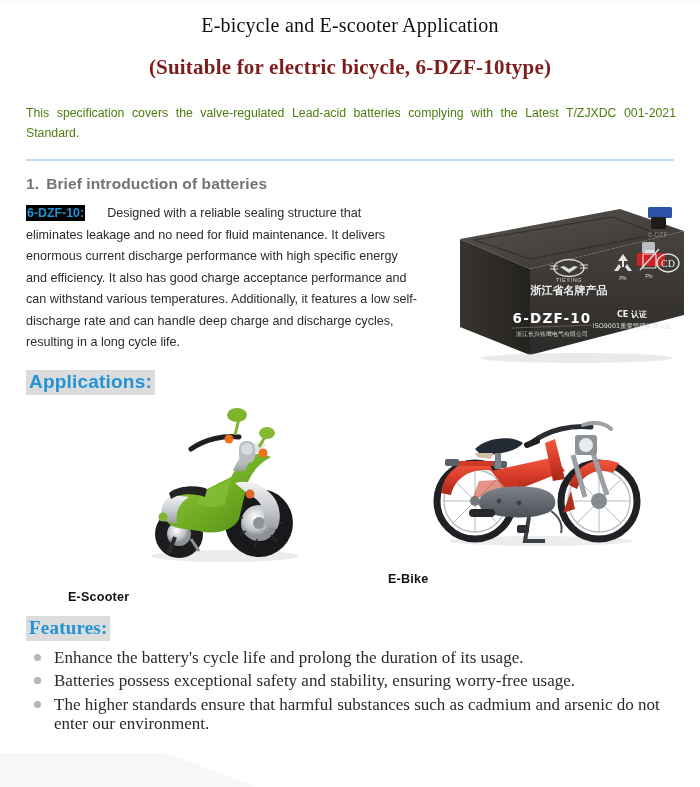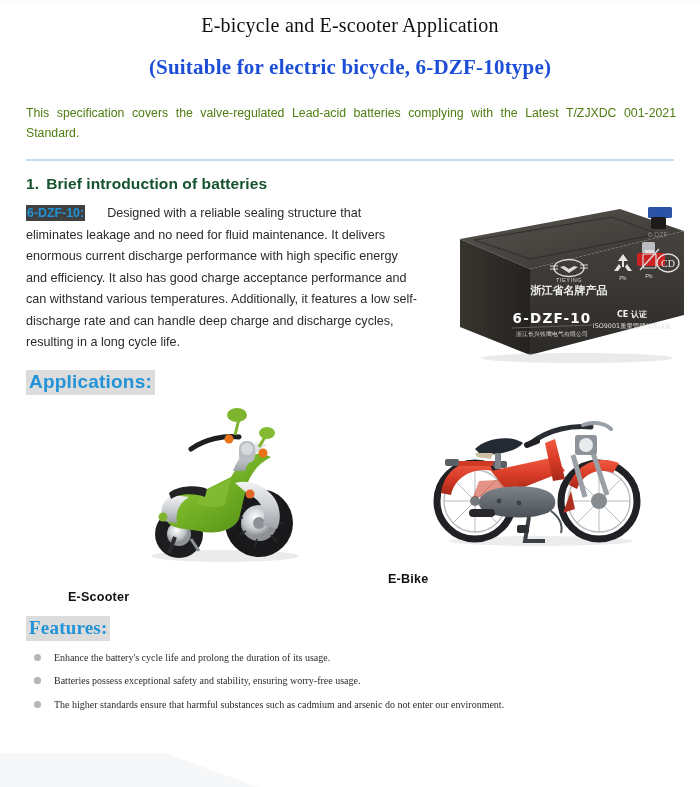--- a/index.html
+++ b/index.html
@@ -45,21 +45,21 @@
     color: #111111;
     text-align: center;
     margin: 0;
     padding-top: 14px;
     letter-spacing: .2px;
   }
   .title-2 {
     font-family: "Liberation Serif", serif;
     font-size: 21px;
     font-weight: 700;
-    color: #1d4ed8;
+    color: #7f1d1d;
     text-align: center;
     margin: 0;
     padding-top: 18px;
     letter-spacing: .2px;
   }
 
   
   .intro {
     margin: 0;
     padding: 23px 24px 0 26px;
@@ -75,40 +75,40 @@
     height: 2px;
     background: #c3dcf4;
   }
 
   
   .section-head {
     margin: 0;
     padding: 14px 0 0 26px;
     font-size: 15.5px;
     font-weight: 700;
-    color: #14532d;
+    color: #737373;
     letter-spacing: .1px;
   }
   .section-head .num { margin-right: 7px; }
 
   
   .intro-block {
     position: relative;
     padding: 10px 0 0 0;
   }
   .desc {
     width: 420px;
     margin: 0;
     padding-left: 26px;
     font-size: 12.6px;
     line-height: 21.5px;
     color: #2b2b2b;
   }
   .model-tag {
-    background: #404040;
+    background: #000000;
     color: #2293d6;
     font-weight: 700;
     font-size: 12.4px;
     padding: 1px 1px;
   }
   .gap { display: inline-block; width: 22px; }
 
   
   .battery-wrap {
     position: absolute;
@@ -165,21 +165,21 @@
   }
   .feat-list {
     list-style: none;
     margin: 7px 0 0 0;
     padding: 0;
   }
   .feat-list li {
     position: relative;
     padding-left: 28px;
     margin-bottom: 4px;
-    font-size: 10px;
+    font-size: 17px;
     line-height: 19.5px;
     color: #2b2b2b;
     max-width: 650px;
   }
   .feat-list li .dot {
     position: absolute;
     left: 8px;
     top: 6px;
     width: 7px;
     height: 7px;

